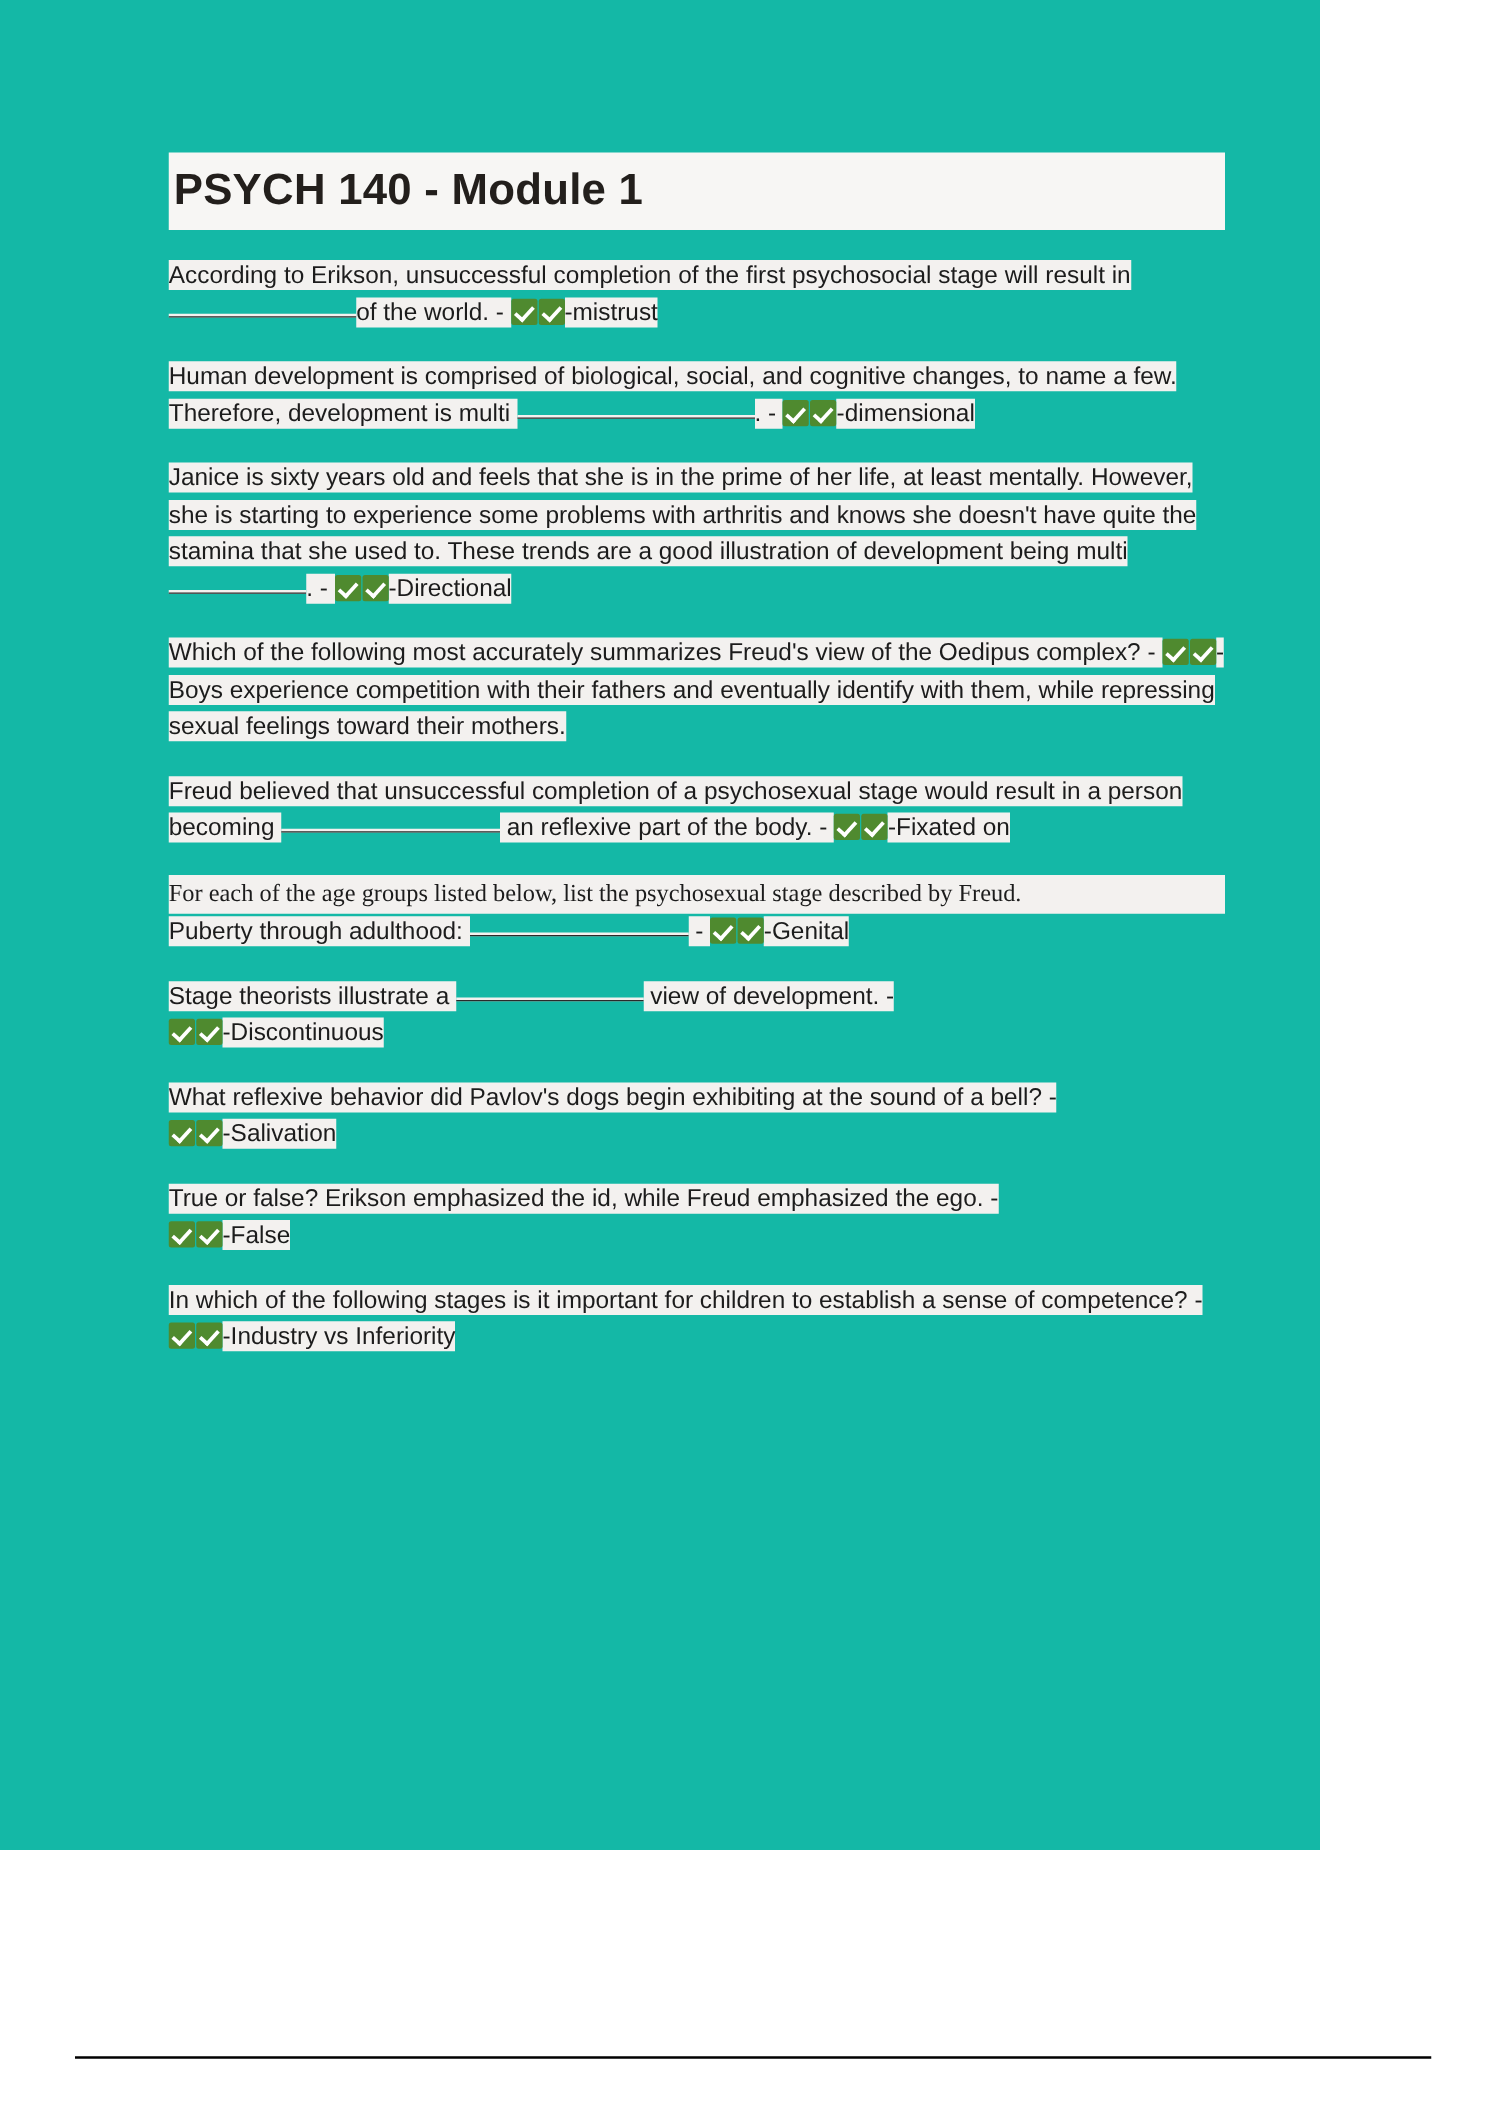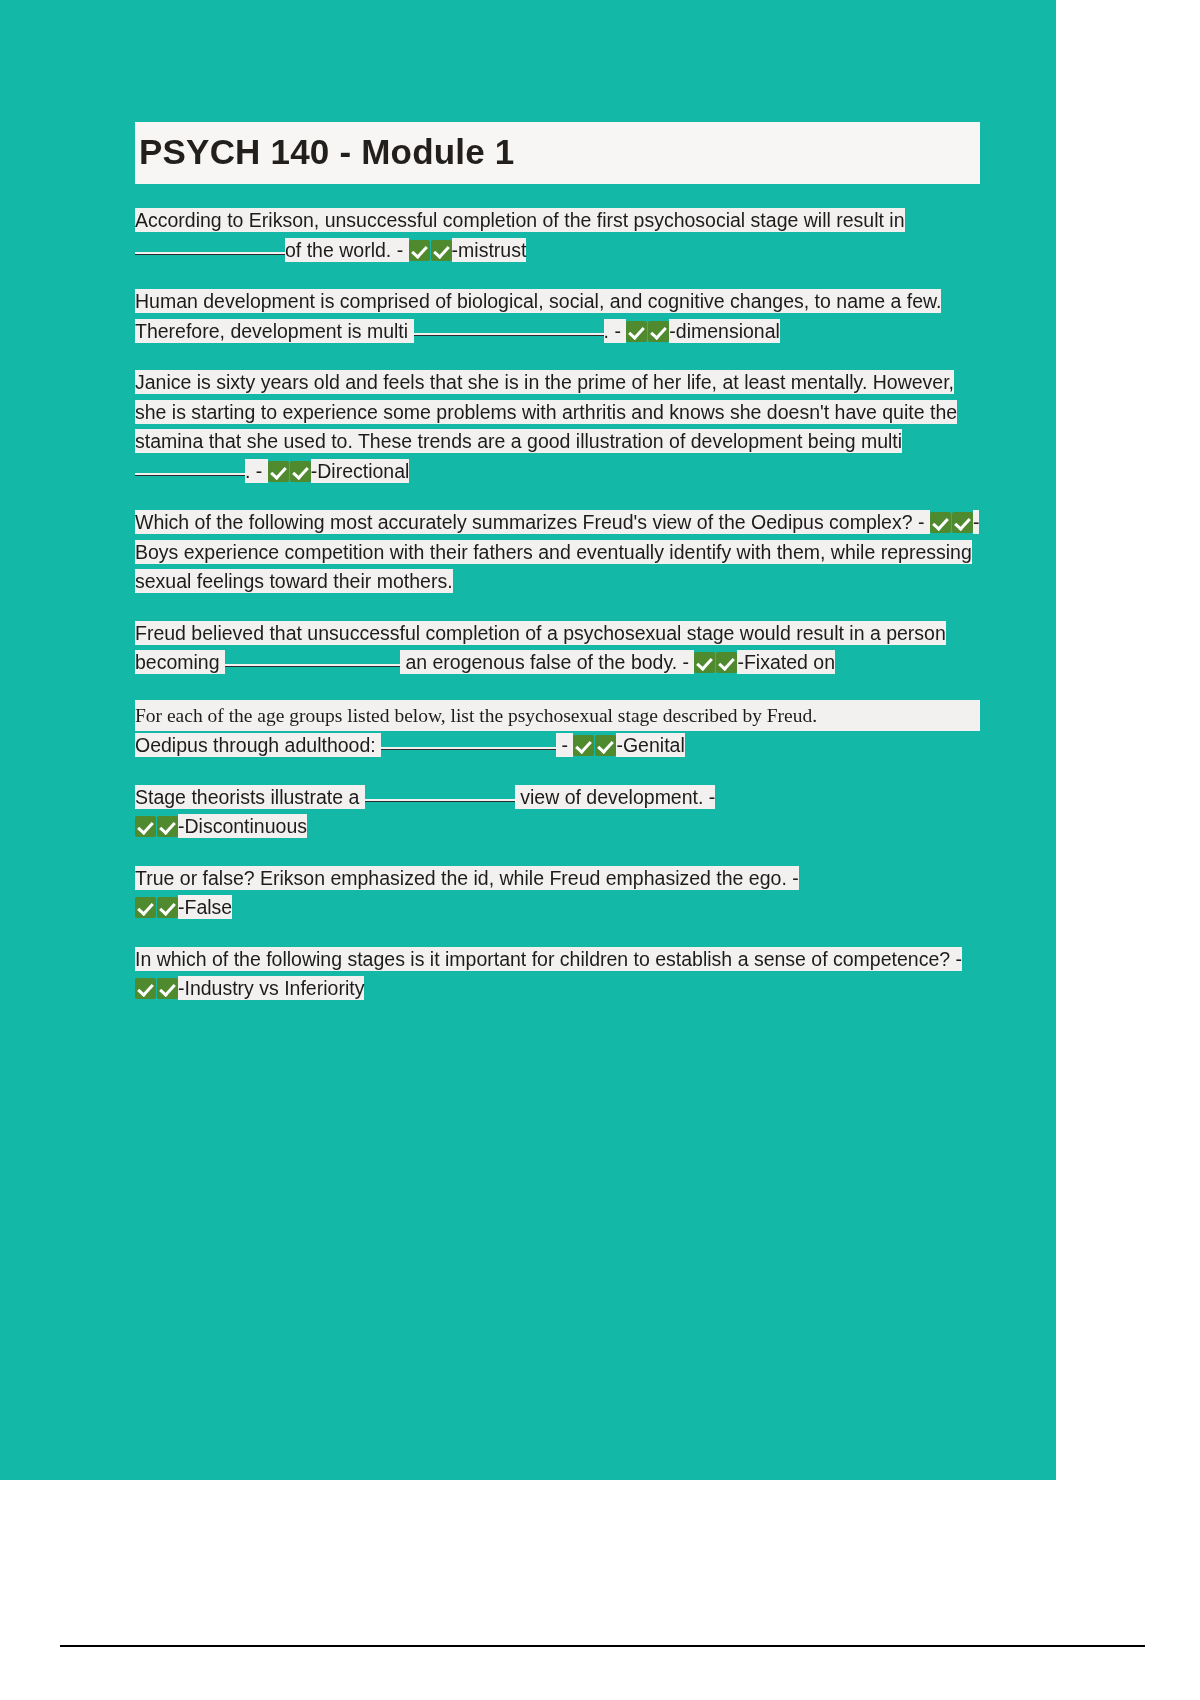--- a/index.html
+++ b/index.html
@@ -127,31 +127,34 @@
 
     <div class="block">
       <span class="hl">Janice is sixty years old and feels that she is in the prime of her life, at least mentally. However, she is starting to experience some problems with arthritis and knows she doesn't have quite the stamina that she used to. These trends are a good illustration of development being multi </span><span class="hl blank b-sm"></span><span class="hl">. - </span><span class="check"></span><span class="check"></span><span class="hl ans">-Directional</span>
     </div>
 
     <div class="block">
       <span class="hl">Which of the following most accurately summarizes Freud's view of the Oedipus complex? - </span><span class="check"></span><span class="check"></span><span class="hl ans">-Boys experience competition with their fathers and eventually identify with them, while repressing sexual feelings toward their mothers.</span>
     </div>
 
     <div class="block">
-      <span class="hl">Freud believed that unsuccessful completion of a psychosexual stage would result in a person becoming </span><span class="hl blank b-lg"></span><span class="hl"> an erogenous false of the body. - </span><span class="check"></span><span class="check"></span><span class="hl ans">-Fixated on</span>
+      <span class="hl">Freud believed that unsuccessful completion of a psychosexual stage would result in a person becoming </span><span class="hl blank b-lg"></span><span class="hl"> an reflexive part of the body. - </span><span class="check"></span><span class="check"></span><span class="hl ans">-Fixated on</span>
     </div>
 
     <div class="block">
-      <span class="ln hl">For each of the age groups listed below, list the psychosexual stage described by Freud.</span><span class="hl">Oedipus through adulthood: </span><span class="hl blank b-lg"></span><span class="hl"> - </span><span class="check"></span><span class="check"></span><span class="hl ans">-Genital</span>
+      <span class="ln hl">For each of the age groups listed below, list the psychosexual stage described by Freud.</span><span class="hl">Puberty through adulthood: </span><span class="hl blank b-lg"></span><span class="hl"> - </span><span class="check"></span><span class="check"></span><span class="hl ans">-Genital</span>
     </div>
 
     <div class="block">
       <span class="hl">Stage theorists illustrate a </span><span class="hl blank b-md"></span><span class="hl"> view of development. - </span><br><span class="check"></span><span class="check"></span><span class="hl ans">-Discontinuous</span>
     </div>
 
+    <div class="block">
+      <span class="hl">What reflexive behavior did Pavlov's dogs begin exhibiting at the sound of a bell? -</span><br><span class="check"></span><span class="check"></span><span class="hl ans">-Salivation</span>
+    </div>
 
     <div class="block">
       <span class="hl">True or false? Erikson emphasized the id, while Freud emphasized the ego. -</span><br><span class="check"></span><span class="check"></span><span class="hl ans">-False</span>
     </div>
 
 
     <div class="block">
       <span class="hl">In which of the following stages is it important for children to establish a sense of competence? - </span><span class="check"></span><span class="check"></span><span class="hl ans">-Industry vs Inferiority</span>
     </div>
 

